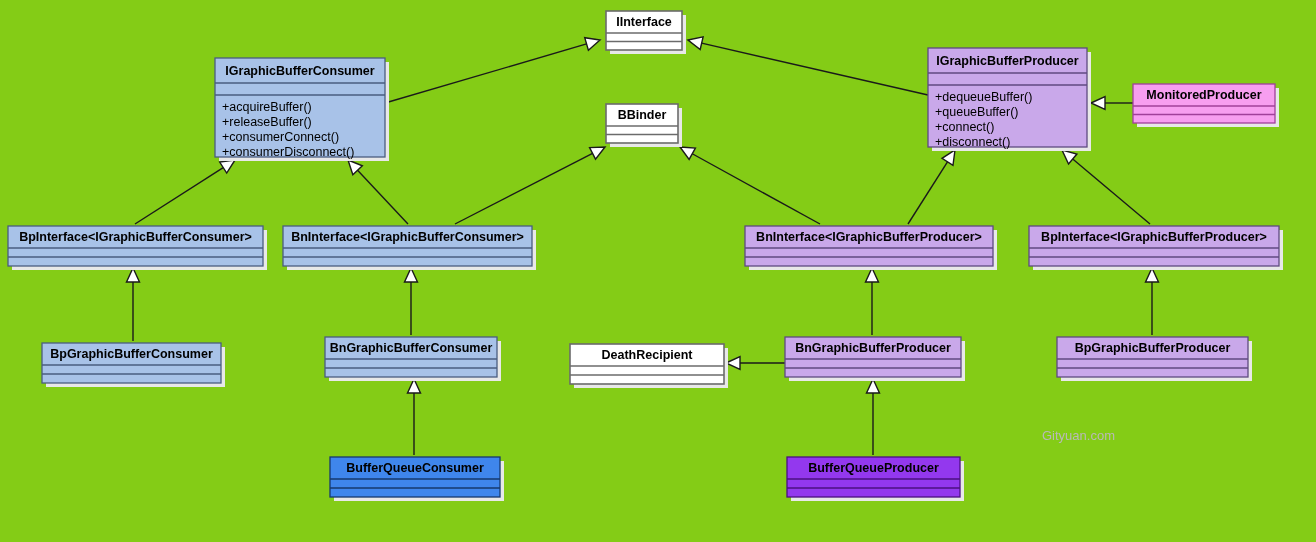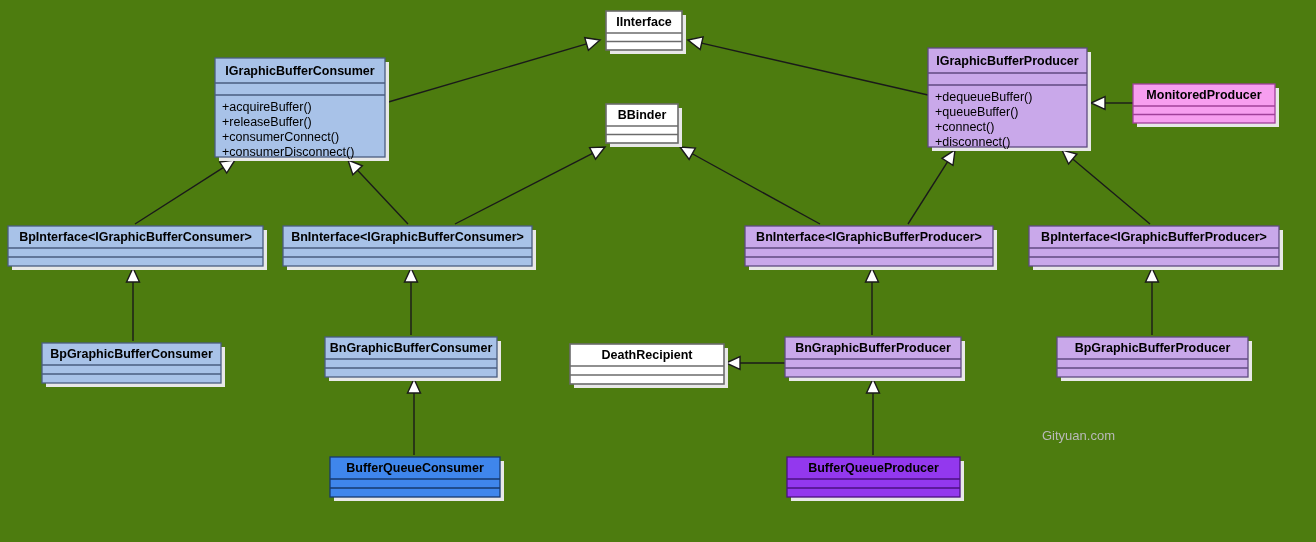--- a/index.html
+++ b/index.html
@@ -7,21 +7,21 @@
     padding: 0;
     background: #ffffff;
   }
   body {
     font-family: "Liberation Sans", sans-serif;
   }
   #canvas-wrap {
     position: relative;
     width: 1316px;
     height: 542px;
-    background: #4d7c0f;
+    background: #84cc16;
     overflow: hidden;
   }
   svg.diagram {
     position: absolute;
     left: 0;
     top: 0;
     width: 1316px;
     height: 542px;
   }
   .cls-title {

